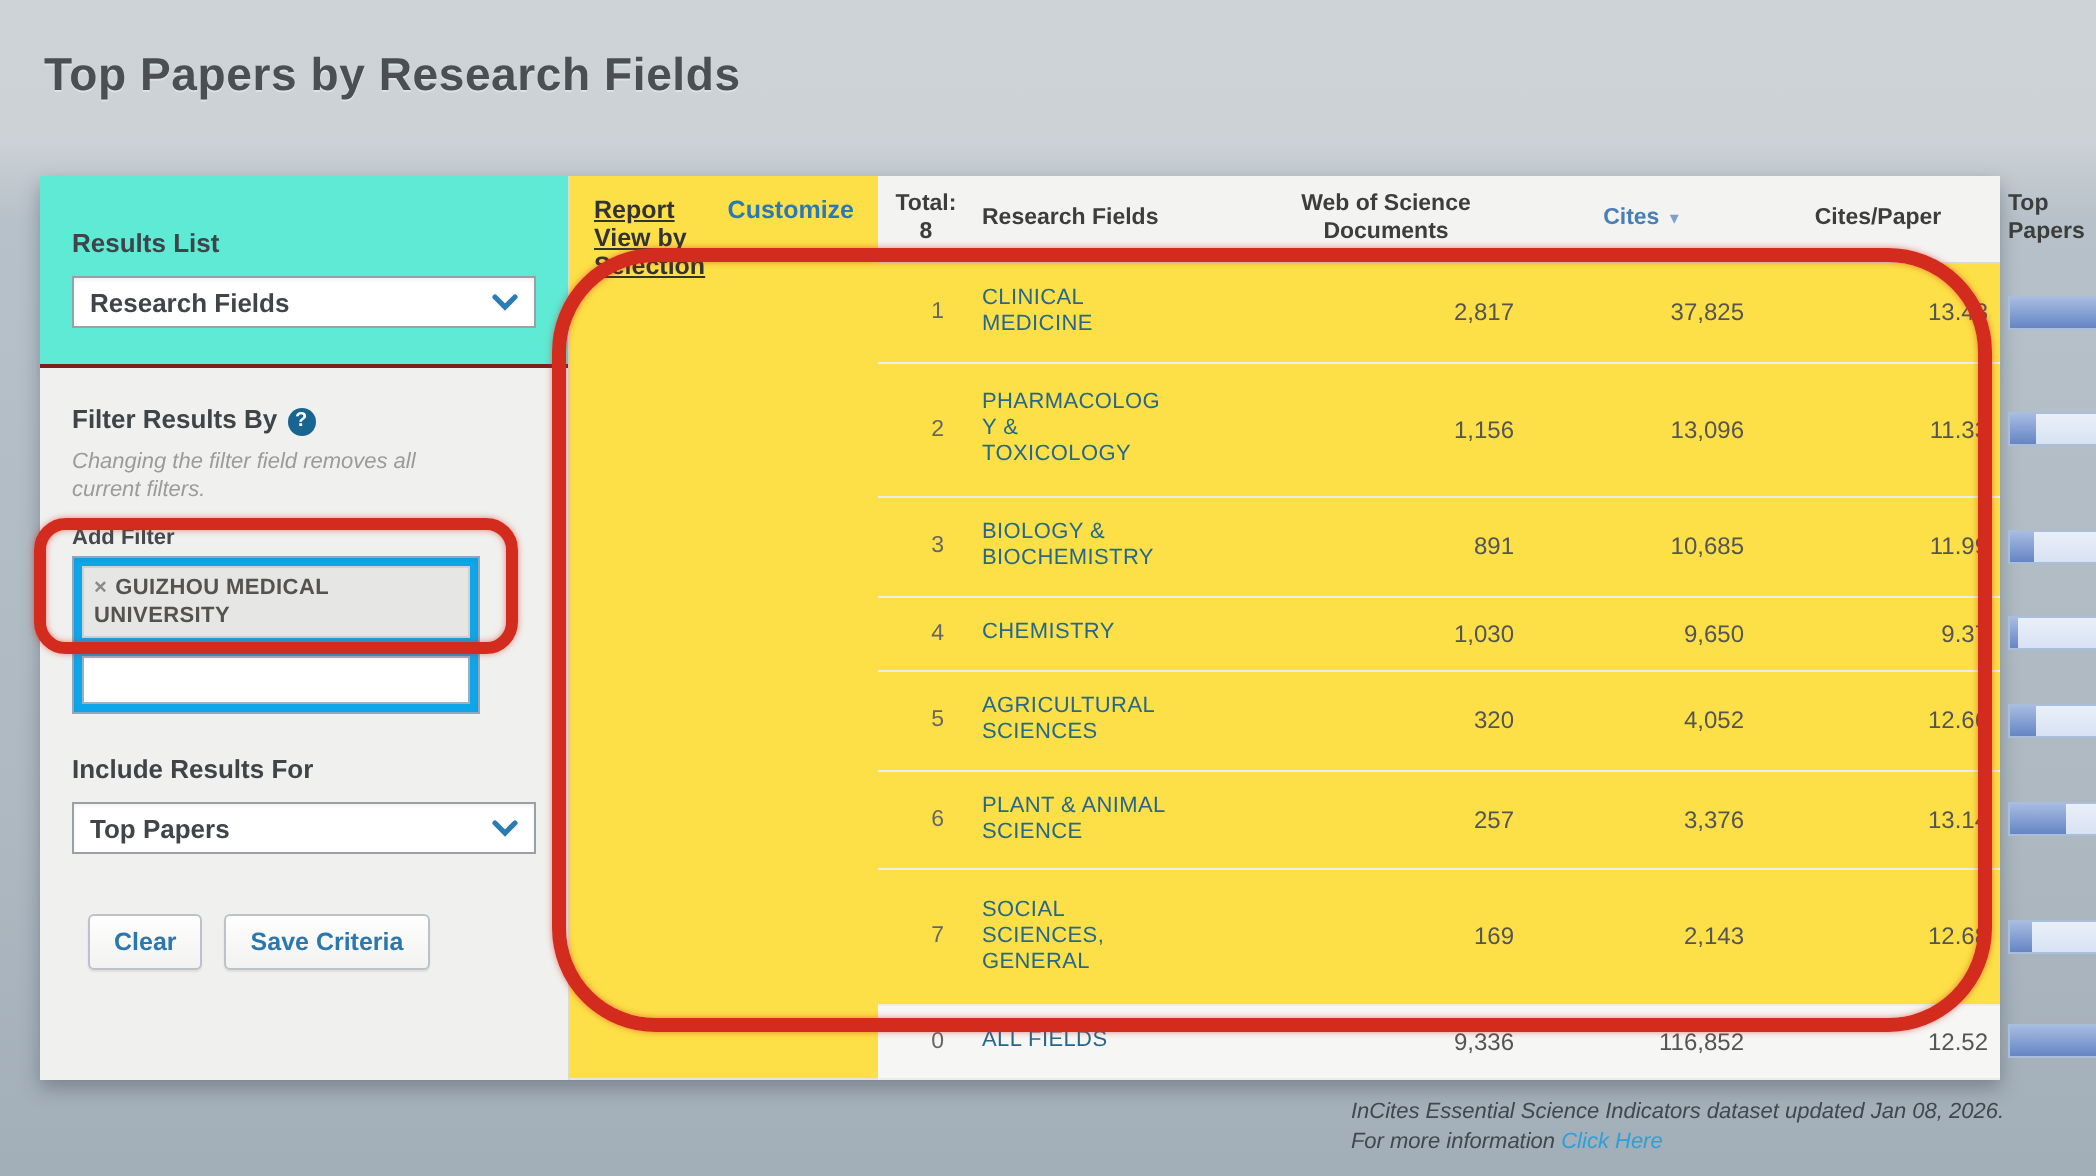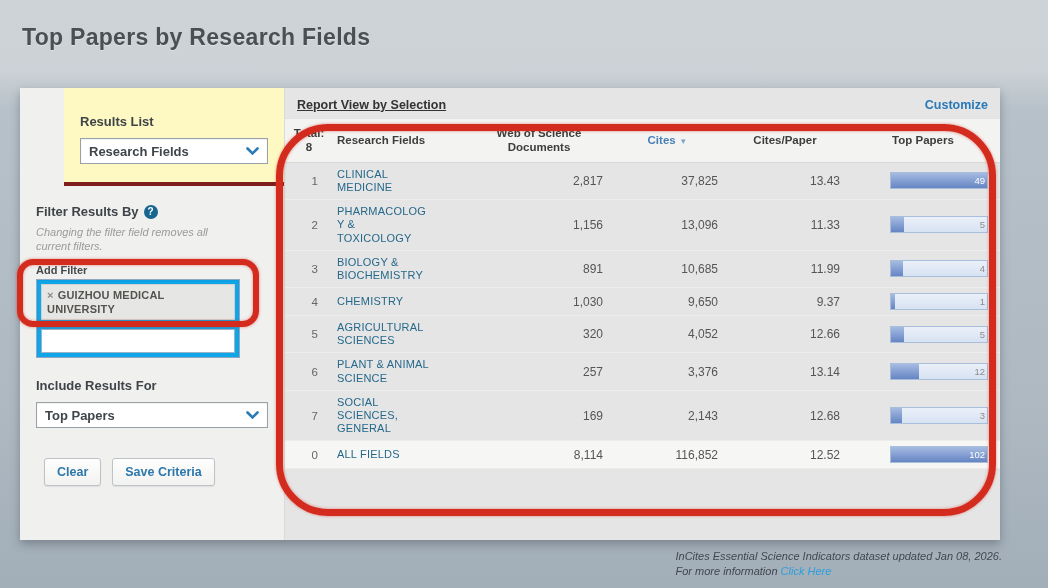--- a/index.html
+++ b/index.html
@@ -13,21 +13,21 @@
     position:absolute;left:22px;top:24px;font-size:23px;font-weight:bold;
     color:#4b4f53;letter-spacing:.3px;text-shadow:0 1px 0 rgba(255,255,255,.35);
   }
   
   .panel{
     position:absolute;left:20px;top:88px;width:980px;height:452px;background:#ffffff;
     box-shadow:0 4px 9px rgba(40,50,60,.35);display:flex;
   }
   
   .sidebar{width:265px;min-width:265px;background:#f0f0ee;border-right:1px solid #dadad8;box-sizing:border-box;}
-  .sb-sec1{padding:26px 16px 18px;border-bottom:4px solid #7f1d1d;background:#fef9c3;margin-left:44px;}
+  .sb-sec1{padding:26px 16px 18px;border-bottom:2px solid #7f1d1d;background:#5eead4;}
   .sb-label{font-size:13px;font-weight:bold;color:#3f4448;}
   .selectbox{
     margin-top:9px;height:24px;background:#fff;border:1px solid #99a1a7;
     display:flex;align-items:center;justify-content:space-between;padding:0 8px;
     font-size:13px;font-weight:bold;color:#40454a;cursor:pointer;box-shadow:inset 0 1px 2px rgba(0,0,0,.06);
   }
   .chev{display:inline-flex;margin-left:6px;}
   .sb-sec2{padding:18px 16px 0;}
   .help-dot{
     display:inline-block;width:14px;height:14px;border-radius:50%;background:#176590;
@@ -43,21 +43,21 @@
   .tag-x{color:#8a8a88;margin-right:4px;font-weight:bold;cursor:pointer;}
   .filter-input{margin-top:9px;height:22px;border:1px solid #9db2c7;background:#fff;}
   .sb-sec3{padding:20px 16px 0;}
   .btn-row{padding:30px 16px 0 24px;display:flex;gap:11px;}
   .btn{
     background:linear-gradient(180deg,#fefefe,#f2f2f0);border:1px solid #bcc2c7;border-radius:3px;
     color:#2c77ab;font-size:12.5px;font-weight:bold;padding:6px 12px;cursor:pointer;
     box-shadow:0 1px 1px rgba(0,0,0,.08);
   }
   
-  .main{flex:1;display:flex;flex-direction:column;background:#e5e5e5;}
+  .main{flex:1;display:flex;flex-direction:row;background:#fde047;}
   .report-bar{display:flex;justify-content:space-between;align-items:baseline;padding:10px 12px 6px;border-bottom:1px solid #e3e3e1;}
   .report-view{font-size:12.5px;font-weight:bold;color:#333;text-decoration:underline;}
   .customize{font-size:12.5px;font-weight:bold;color:#2979b8;cursor:pointer;}
   
   table{border-collapse:collapse;width:100%;table-layout:fixed;}
   col.c-rank{width:46px;} col.c-field{width:138px;} col.c-docs{width:140px;}
   col.c-cites{width:115px;} col.c-cpp{width:122px;} col.c-top{width:auto;}
   thead th{
     background:#f3f3f1;border-bottom:1px solid #d9d9d7;font-size:11.5px;font-weight:bold;
     color:#3d3d3b;padding:7px 4px;vertical-align:middle;line-height:1.25;
@@ -286,21 +286,21 @@
       <div class="bar">
         <div class="bar-fill" style="width: 11%;"></div>
         <span class="bar-val">3</span>
       </div>
     </td>
   </tr>
 
   <tr class="row-total">
     <td class="t-rank">0</td>
     <td class="t-field">ALL FIELDS</td>
-    <td class="t-num">8,114</td>
+    <td class="t-num">9,336</td>
     <td class="t-num">116,852</td>
     <td class="t-num">12.52</td>
     <td>
       <div class="bar">
         <div class="bar-fill" style="width: 100%;"></div>
         <span class="bar-val on-fill">102</span>
       </div>
     </td>
   </tr>
 </tbody>

